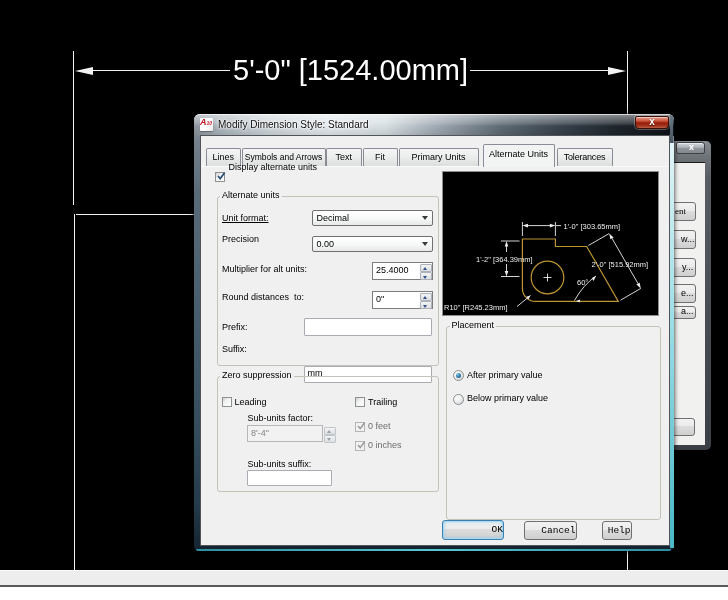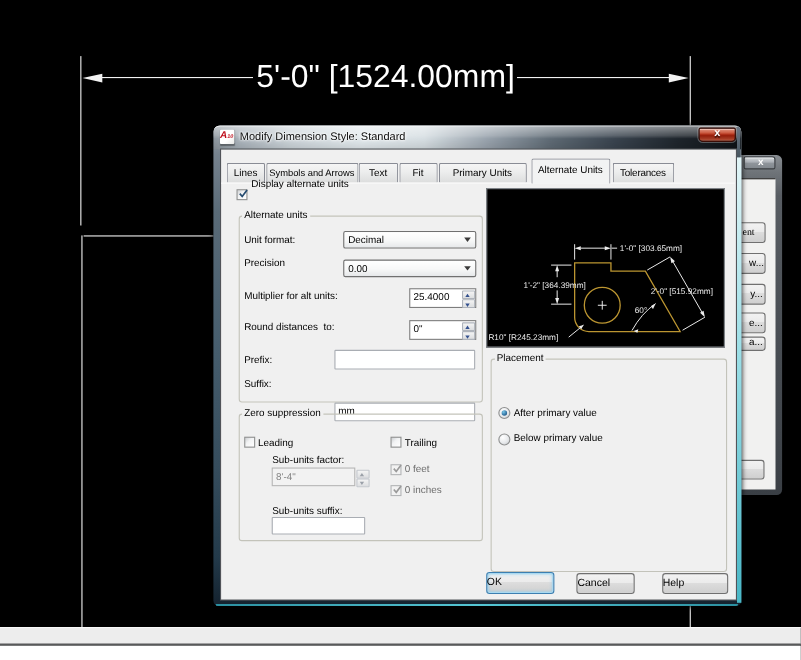--- a/index.html
+++ b/index.html
@@ -13,21 +13,21 @@
 .tab{position:absolute;top:148px;height:18px;white-space:nowrap;background:linear-gradient(to bottom,#f5f5f5 0%,#eceded 45%,#dcdddd 100%);border:1px solid #898c95;border-bottom:none;border-radius:2px 2px 0 0;font-size:9px;color:#000;text-align:center;line-height:17px;box-sizing:border-box;}
 .cb{position:absolute;width:10px;height:10px;box-sizing:border-box;border:1px solid #8e8f8f;background:linear-gradient(135deg,#cdcfd2 0%,#f2f3f4 40%,#fff 100%);}
 .cbd{position:absolute;width:10px;height:10px;box-sizing:border-box;border:1px solid #b2b4b6;background:#f2f2f2;}
 .txt{position:absolute;background:#fff;border:1px solid #a9adb3;box-sizing:border-box;border-radius:1px;font-size:9px;color:#000;}
 .combo{position:absolute;background:linear-gradient(to bottom,#ffffff 0%,#f7f8f8 55%,#e6e8ea 100%);border:1px solid #707070;border-radius:2px;box-sizing:border-box;font-size:9px;color:#000;}
 .carr{position:absolute;width:0;height:0;border-left:3.5px solid transparent;border-right:3.5px solid transparent;border-top:4px solid #3a3a3a;}
 .spinf{position:absolute;background:#fff;border:1px solid #7d7d7d;box-sizing:border-box;font-size:9px;color:#000;}
 .spbtn{position:absolute;width:12px;height:8px;box-sizing:border-box;border:1px solid #aeb3bb;background:linear-gradient(to bottom,#f4f4f4,#dcdee0);border-radius:1px;}
 .sparr-u{position:absolute;left:2.5px;top:2px;width:0;height:0;border-left:2.8px solid transparent;border-right:2.8px solid transparent;border-bottom:3.2px solid #33508e;}
 .sparr-d{position:absolute;left:2.5px;top:2.5px;width:0;height:0;border-left:2.8px solid transparent;border-right:2.8px solid transparent;border-top:3.2px solid #33508e;}
-.btn{position:absolute;box-sizing:border-box;border:1px solid #707070;border-radius:3px;background:linear-gradient(to bottom,#f2f2f2 0%,#ebebeb 45%,#dddddd 46%,#cfcfcf 100%);font-size:9.5px;color:#000;text-align:left;}
+.btn{position:absolute;box-sizing:border-box;border:1px solid #707070;border-radius:3px;background:linear-gradient(to bottom,#f2f2f2 0%,#ebebeb 45%,#dddddd 46%,#cfcfcf 100%);font-size:9.5px;color:#000;text-align:right;font-family:Liberation Mono, monospace;}
 </style>
 </head>
 <body>
 
 <div class="wline" style="left:73px;top:51px;width:1px;height:154px;"></div>
 <div class="wline" style="left:76px;top:214px;width:118px;height:1px;"></div>
 <div class="wline" style="left:74px;top:214px;width:1px;height:356px;"></div>
 <div class="wline" style="left:627px;top:51px;width:1px;height:63px;"></div>
 <div class="wline" style="left:627px;top:551px;width:1px;height:19px;"></div>
 <div class="wline" style="left:92px;top:70px;width:138px;height:1px;"></div>
@@ -81,21 +81,21 @@
 <div class="tab" style="left:482.5px;top:143.5px;width:72px;height:23px;background:#f2f3f3;line-height:19px;border-color:#8a8d96;">Alternate Units</div>
 
 <div class="cb" style="left:215px;top:172px;"></div>
 <svg class="abs" style="left:215.5px;top:171px;" width="11" height="11" viewBox="0 0 11 11">
     <path d="M2 5 L4.2 7.6 L8.6 1.8" fill="none" stroke="#264c70" stroke-width="1.6"></path>
   </svg>
 <div class="lbl" style="left:228.5px;top:162px;">Display alternate units</div>
 
 <div class="grp" style="left:217px;top:196px;width:220px;height:168px;"></div>
 <div class="grplab" style="left:220px;top:190px;">Alternate units</div>
-<div class="lbl" style="left:222px;top:212.5px;">Unit format:</div>
+<div class="lbl" style="left:222px;top:212.5px;text-decoration:underline;">Unit format:</div>
 <div class="combo" style="left:311.5px;top:210px;width:121.5px;height:16px;">
     <span style="position:absolute;left:4px;top:1.5px;">Decimal</span>
   </div>
 <div class="carr" style="left:422px;top:216px;"></div>
 <div class="lbl" style="left:222px;top:233.5px;">Precision</div>
 <div class="combo" style="left:311.5px;top:236px;width:121.5px;height:16px;">
     <span style="position:absolute;left:4px;top:1.5px;">0.00</span>
   </div>
 <div class="carr" style="left:422px;top:242px;"></div>
 <div class="lbl" style="left:222px;top:263.5px;">Multiplier for alt units:</div>
@@ -194,13 +194,13 @@
 <div class="grp" style="left:446px;top:325.5px;width:213px;height:192px;"></div>
 <div class="grplab" style="left:449.5px;top:320px;">Placement</div>
 <div class="abs" style="left:453px;top:370px;width:11px;height:11px;border-radius:50%;box-sizing:border-box;border:1px solid #8e8f8f;background:radial-gradient(circle at 35% 30%,#fff 0%,#e8eaec 55%,#c2c6ca 100%);"></div>
 <div class="abs" style="left:456px;top:373px;width:5px;height:5px;border-radius:50%;background:radial-gradient(circle at 35% 30%,#79c6e8 0%,#2f6f9f 60%,#1d4a6e 100%);"></div>
 <div class="lbl" style="left:467px;top:369.5px;">After primary value</div>
 <div class="abs" style="left:453px;top:393.5px;width:11px;height:11px;border-radius:50%;box-sizing:border-box;border:1px solid #8e8f8f;background:radial-gradient(circle at 35% 30%,#fff 0%,#e8eaec 55%,#c2c6ca 100%);"></div>
 <div class="lbl" style="left:467px;top:392.5px;">Below primary value</div>
 
 <div class="btn" style="left:441.5px;top:520px;width:62.5px;height:20px;border:1px solid #3c7fb1;box-shadow:inset 0 0 0 1px #a9d9f0,inset 0 0 4px #7bc3ea;line-height:18px;">OK</div>
 <div class="btn" style="left:524px;top:521px;width:52.5px;height:18.5px;line-height:17px;">Cancel</div>
-<div class="btn" style="left:601.5px;top:521px;width:60px;height:18.5px;line-height:17px;">Help</div>
+<div class="btn" style="left:601.5px;top:521px;width:30px;height:18.5px;line-height:17px;">Help</div>
 
 </body></html>

